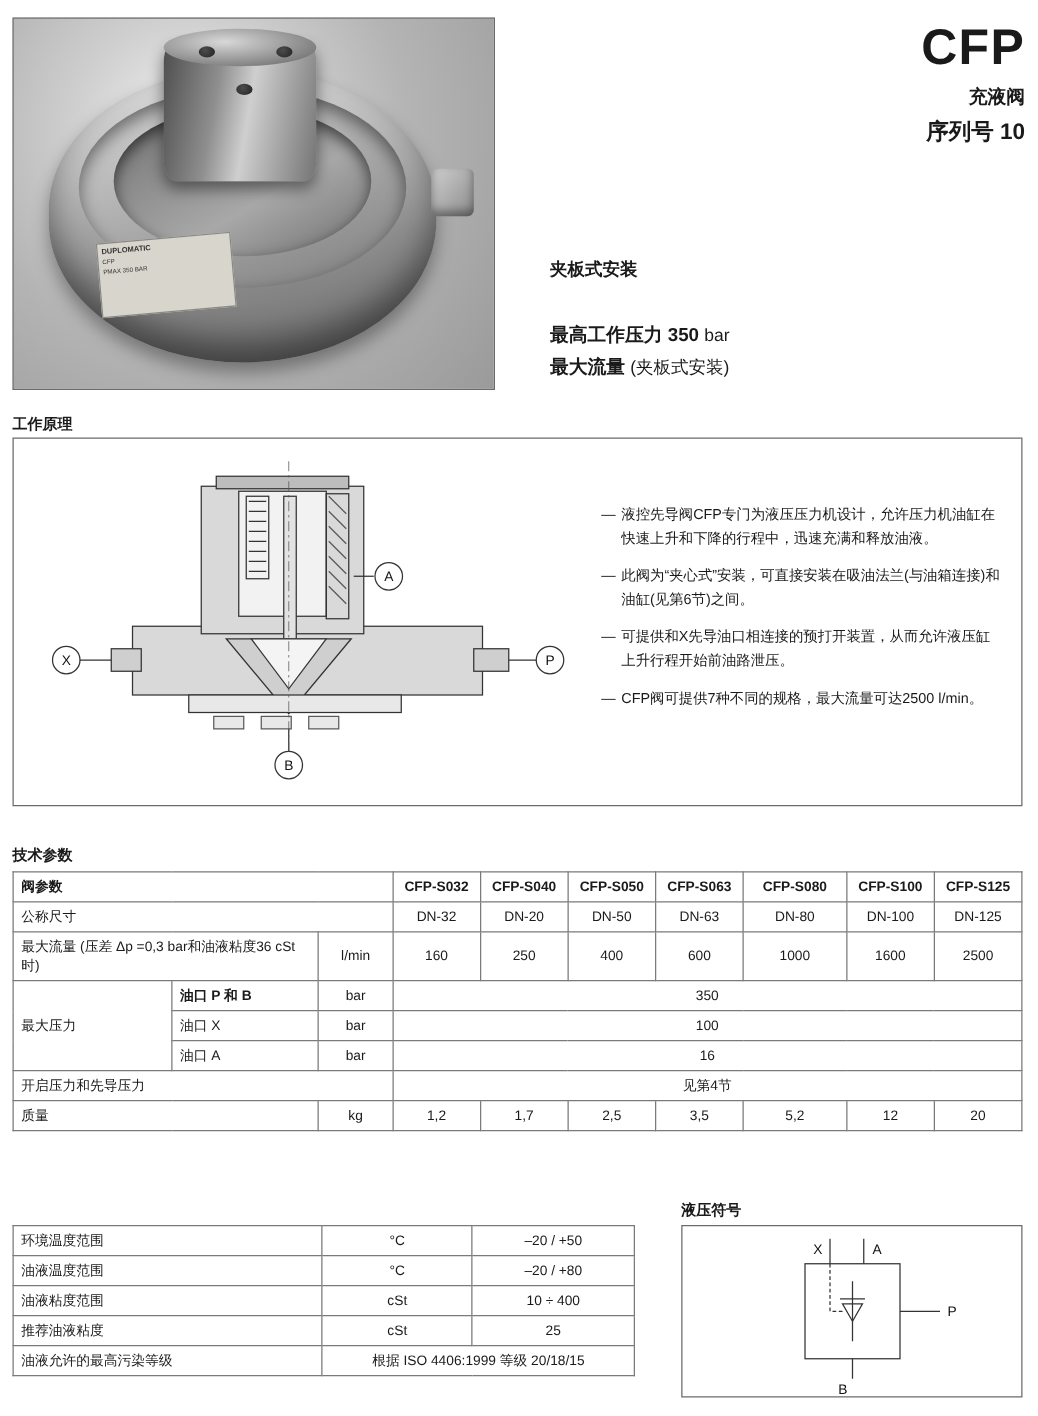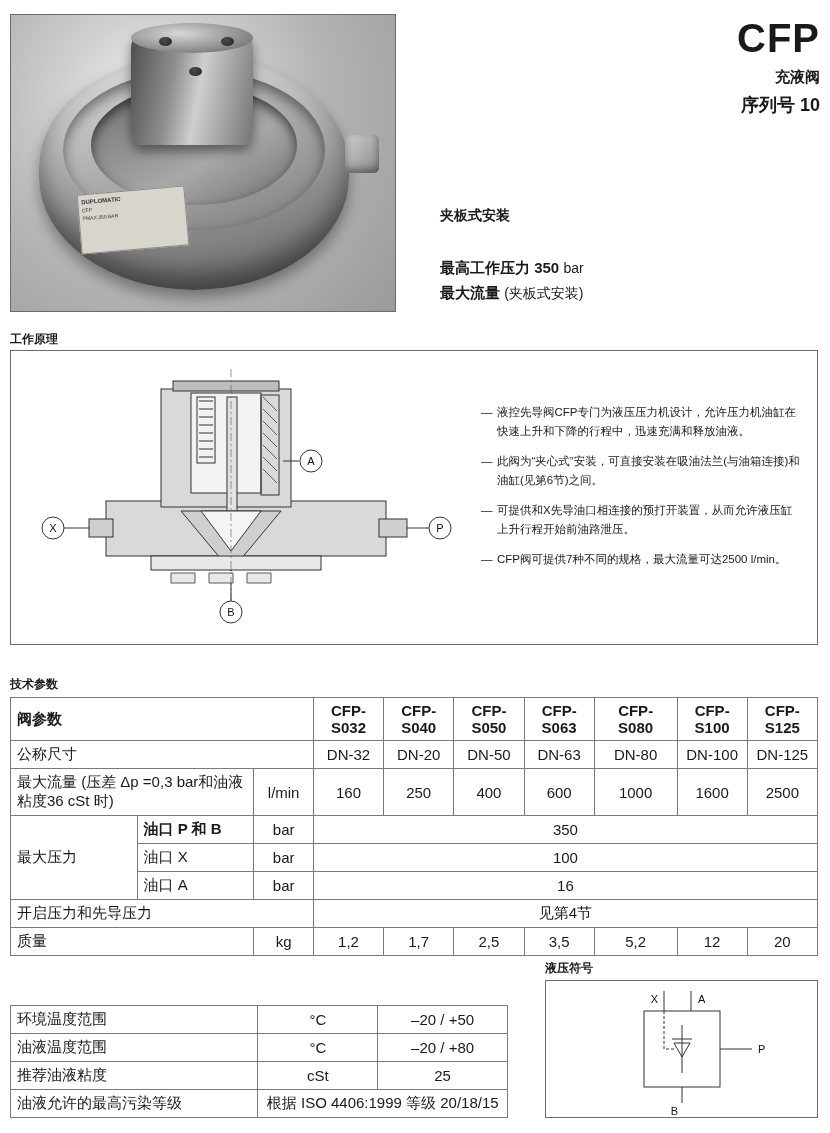--- a/index.html
+++ b/index.html
@@ -224,21 +224,21 @@
     left: 20px;
     top: 10px;
     width: 430px;
     height: 275px;
   }
 
   
   .tbl {
     position: absolute;
     border-collapse: collapse;
-    font-size: 15px;
+    font-size: 11px;
     border-radius: 15px;
   }
   .tbl td, .tbl th {
     border: 1px solid #7a7a7a;
     padding: 4px 6px;
     text-align: center;
     font-weight: normal;
     background: #fff;
     box-sizing: border-box;
   }
@@ -251,21 +251,20 @@
     text-align: left;
   }
   #tech-table .hdr td {
     font-weight: bold;
   }
 
   #env-table {
     left: 10px;
     top: 980px;
     width: 498px;
-    margin-top: 25px;
   }
   #env-table td.lbl { text-align: left; }
 
   
   .sym-title {
     position: absolute;
     left: 545px;
     top: 960px;
     font-size: 12px;
     font-weight: bold;
@@ -475,20 +474,25 @@
       <td class="lbl" style="width:248px;">环境温度范围</td>
       <td style="width:120px;">°C</td>
       <td style="width:130px;">–20 / +50</td>
     </tr>
     <tr>
       <td class="lbl">油液温度范围</td>
       <td>°C</td>
       <td>–20 / +80</td>
     </tr>
     <tr>
+      <td class="lbl">油液粘度范围</td>
+      <td>cSt</td>
+      <td>10 ÷ 400</td>
+    </tr>
+    <tr>
       <td class="lbl">推荐油液粘度</td>
       <td>cSt</td>
       <td>25</td>
     </tr>
     <tr>
       <td class="lbl">油液允许的最高污染等级</td>
       <td colspan="2">根据 ISO 4406:1999 等级 20/18/15</td>
     </tr>
   </tbody>
     </table>

